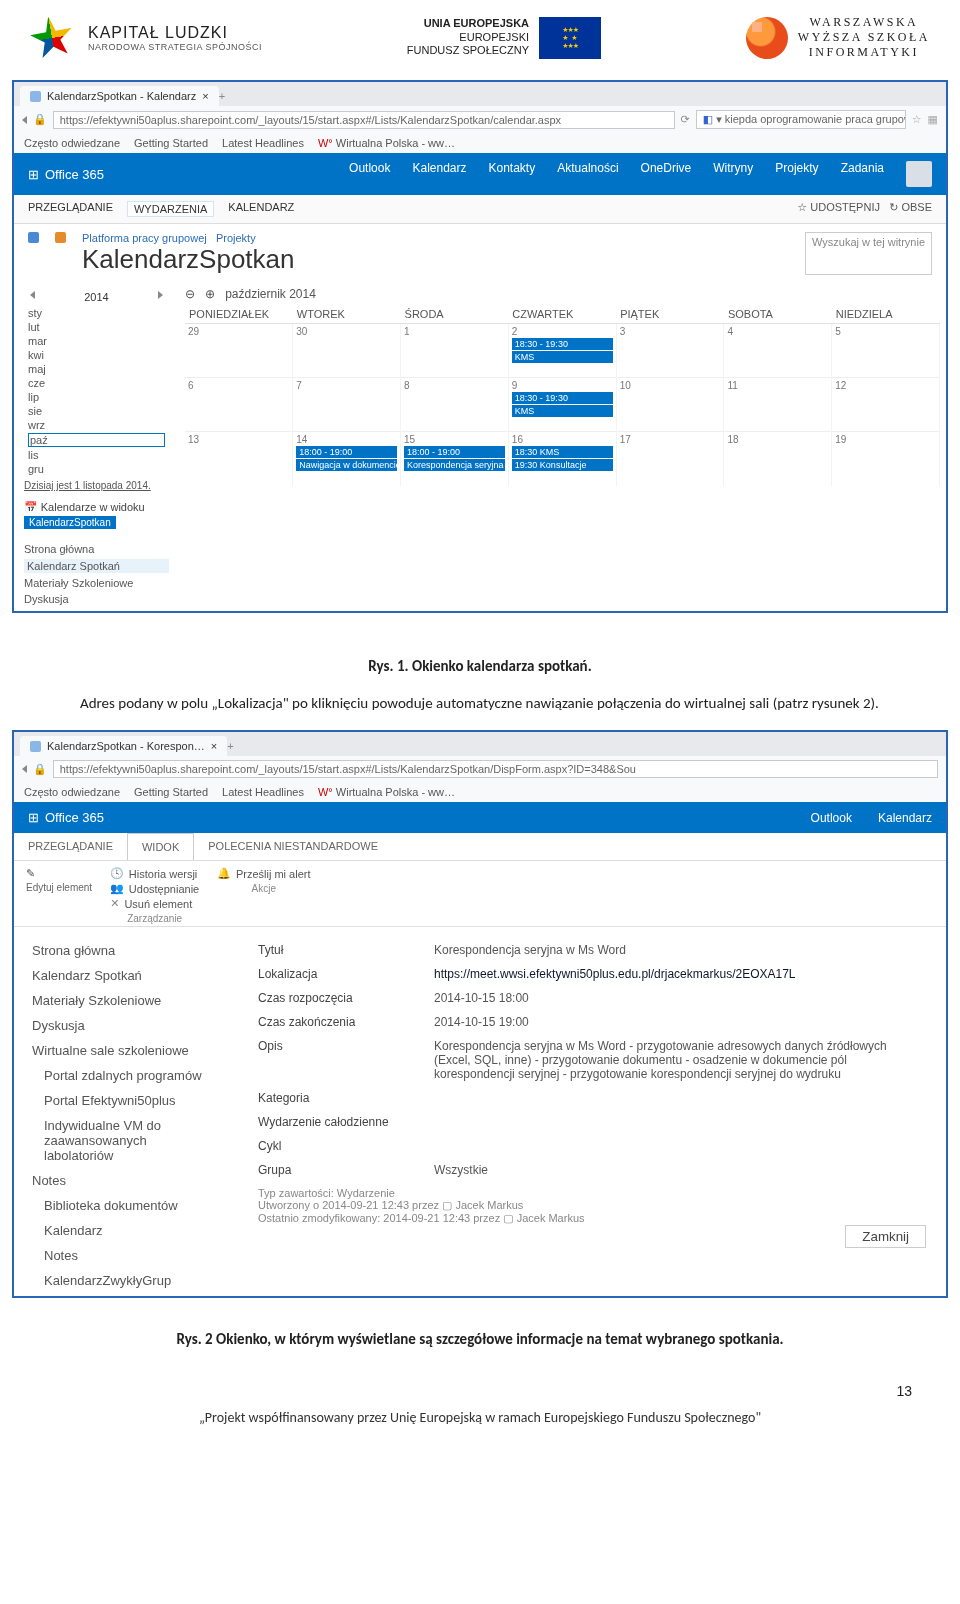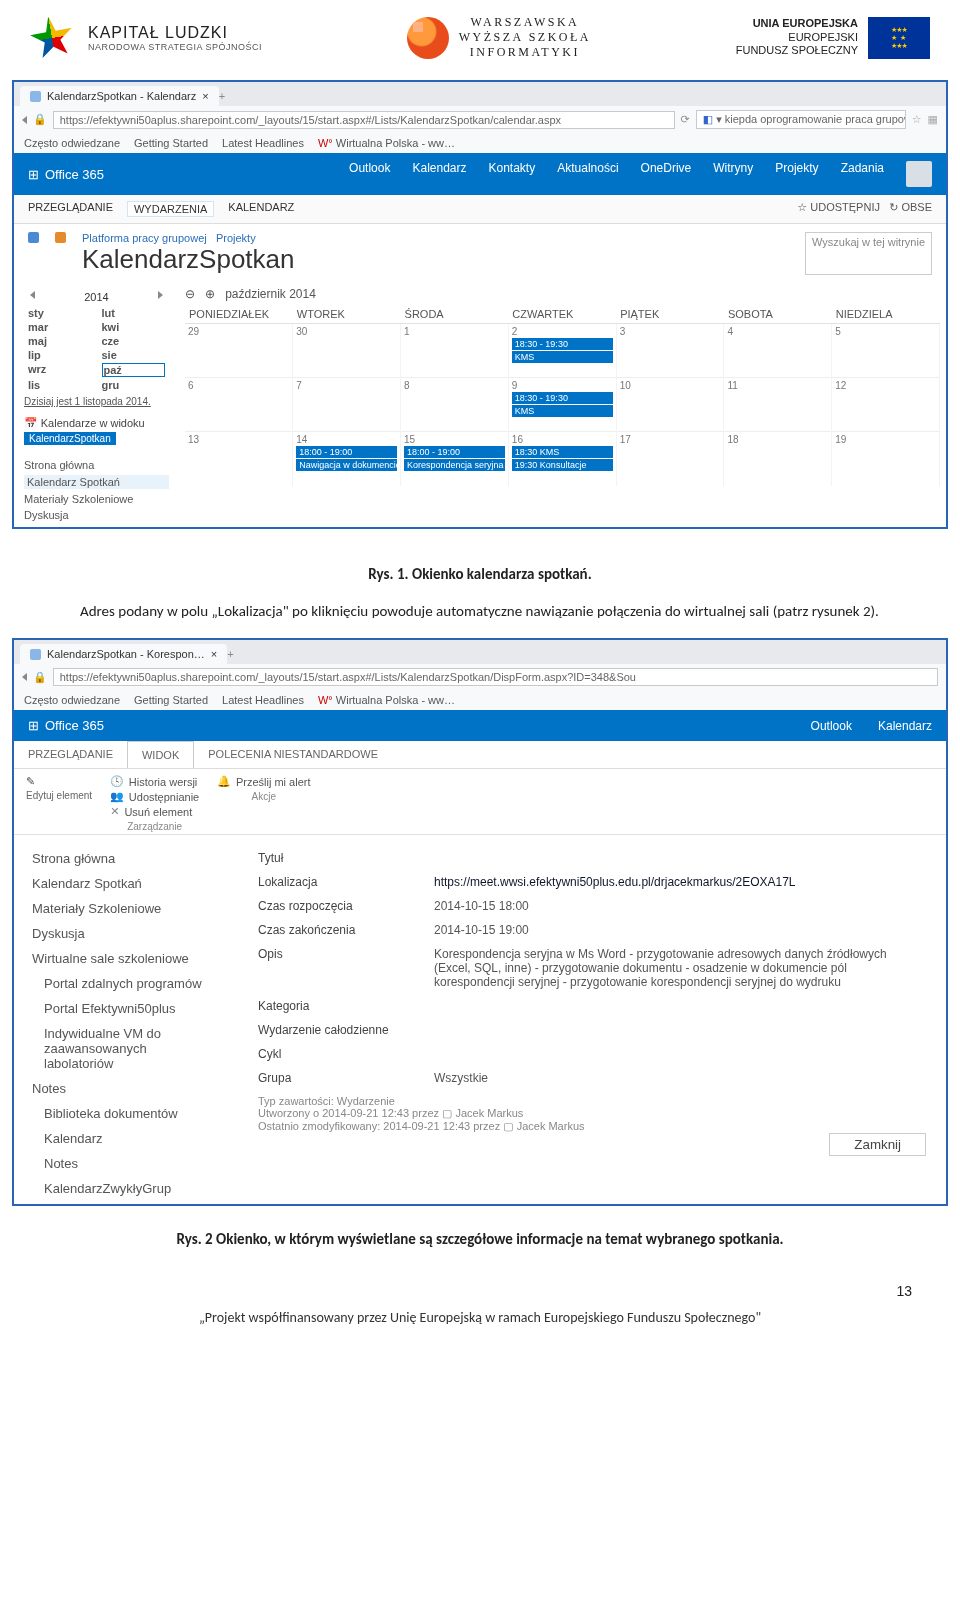--- a/index.html
+++ b/index.html
@@ -30,91 +30,91 @@
   .ribbon-pill { display:flex; gap:14px; padding:6px 14px; background:#fafafa; border-bottom:1px solid #ddd; font-size:11px;}
   .ribbon-pill .active{ border:1px solid #cfe6f6; background:#fff; padding:1px 6px;}
   .share { margin-left:auto; color:#555;}
   .site-header { display:flex; gap:16px; padding:8px 14px;}
   .site-header .crumb{ color:#2a6ebb;}
   .site-header h1{ font-size:26px; font-weight:300; color:#333;}
   .site-header .search{ margin-left:auto; border:1px solid #ccc; padding:3px 6px; font-size:11px; color:#888;}
   .main-split { display:flex; }
   .sidebar { width:165px; padding:6px 10px; font-size:11px;}
   .mini-cal .yr{ display:flex; justify-content:space-between; font-size:11px; padding:2px 6px;}
-  .mini-months { display:grid; grid-template-columns: repeat(2, 1fr); gap:2px 10px; padding:2px 4px;font-weight:bold;}
+  .mini-months { display:grid; grid-template-columns: repeat(1, 1fr); gap:2px 10px; padding:2px 4px;}
   .mini-months span{ color:#555;}
   .mini-months .today{ border:1px solid #0173c7; padding:0 1px;}
   .today-line{ font-size:10px; color:#555; text-decoration:underline; margin-top:3px;}
   .side-block{ margin-top:10px;}
   .side-block .ttl{ color:#444;}
   .side-pill{ background:#0173c7; color:#fff; display:inline-block; padding:1px 5px; font-size:10px; margin-top:2px;}
   .side-nav{ margin-top:14px; display:flex; flex-direction:column; gap:4px;}
   .side-nav a{ color:#555;}
   .side-nav .sel{ background:#e8f2fb; padding:1px 3px;}
   .cal-area{ flex:1; padding:4px 6px 2px;}
   .cal-top{ display:flex; align-items:center; gap:10px; color:#555; font-size:12px; margin-bottom:4px;}
   table.cal{ width:100%; border-collapse:collapse; table-layout:fixed;}
   table.cal th{ text-align:left; font-weight:normal; font-size:11px; color:#555; border-bottom:1px solid #e2e2e2; padding:3px 4px;}
   table.cal td{ vertical-align:top; border-top:1px solid #eee; border-right:1px solid #f3f3f3; height:54px; padding:2px 3px; font-size:10px; color:#777;}
   .evt{ background:#0173c7; color:#fff; padding:1px 3px; font-size:9px; margin-top:1px; white-space:nowrap; overflow:hidden;}
   
   .bodytxt{ padding:22px 80px 16px; font-family:"Calibri",Arial,sans-serif; font-size:15px; line-height:1.5; }
-  .bodytxt .cap{ font-weight:bold; text-align:center; margin-bottom:14px; margin-top:12px;}
+  .bodytxt .cap{ font-weight:bold; text-align:center; margin-bottom:14px; margin-top:20px;}
   
   .shot2 .o365nav{ gap:26px; }
   .shot2 .ribbon2{ display:flex; border-bottom:1px solid #dcdcdc;}
   .ribbon2 .tab{ padding:7px 14px; color:#666; }
   .ribbon2 .tab.active{ background:#fff; border:1px solid #ccc; border-bottom:none;}
   .ribbon2-body{ display:flex; gap:18px; padding:6px 12px 2px; border-bottom:1px solid #e0e0e0;}
   .rb-col{ display:flex; flex-direction:column; font-size:11px; color:#555; gap:2px;}
   .rb-col .it{display:flex; align-items:center; gap:5px;}
   .rb-group-lbl{ font-size:10px; color:#888; text-align:center; padding-top:3px;}
   .shot2-main{ display:flex;}
   .left-nav{ width:210px; padding:16px 12px 8px 18px; display:flex; flex-direction:column; gap:10px; font-size:13px; color:#555;}
   .details{ flex:1; padding:16px 20px 8px 6px;margin-left:28px;}
   .dl-row{ display:flex; gap:26px; margin-bottom:10px; font-size:12px;}
   .dl-row .k{ width:150px; color:#444;}
   .dl-row .v{ flex:1; color:#555;}
   .dl-row .v.link{ color:#0f172a;}
   .closed{ margin-top:6px; color:#888; font-size:11px;}
-  .closebtn{ float:right; border:1px solid #ccc; padding:3px 24px; color:#444; background:#fff;}
+  .closebtn{ float:right; border:1px solid #ccc; padding:3px 16px; color:#444; background:#fff;}
   .footer{ text-align:center; font-family:Calibri,Arial; font-size:14px; color:#333; margin-top:8px; padding-bottom:10px;}
   .pagenum{ text-align:right; padding:2px 48px; font-size:14px;}
   .tri-right{display:inline-block;width:0;height:0;border-top:4px solid transparent;border-bottom:4px solid transparent;border-left:5px solid #888;}
   .tri-left{display:inline-block;width:0;height:0;border-top:4px solid transparent;border-bottom:4px solid transparent;border-right:5px solid #888;}
   .sq{display:inline-block;width:11px;height:11px;background:#8bb6e8;border-radius:2px;}
 </style>
 </head>
 <body>
 
 <div class="header-logos">
   <div class="logo-block">
     <div class="kl-logo">
         <div class="kl-star"></div>
       </div>
     <div>
       <div class="kl-text">KAPITAŁ LUDZKI</div>
       <div class="kl-sub">NARODOWA STRATEGIA SPÓJNOŚCI</div>
     </div>
   </div>
   <div class="logo-block">
+    <div class="ue-text">
+      <div class="l1">UNIA EUROPEJSKA</div>
+      <div>EUROPEJSKI</div>
+      <div>FUNDUSZ SPOŁECZNY</div>
+    </div>
+    <div class="ue-flag">★★★<br>★&nbsp;&nbsp;&nbsp;&nbsp;★<br>★★★</div>
+  </div>
+  <div class="logo-block">
     <div class="wwsi-logo"></div>
     <div class="wwsi-text">
       <div>WARSZAWSKA</div>
       <div>WYŻSZA SZKOŁA</div>
       <div>INFORMATYKI</div>
     </div>
-  </div>
-  <div class="logo-block">
-    <div class="ue-text">
-      <div class="l1">UNIA EUROPEJSKA</div>
-      <div>EUROPEJSKI</div>
-      <div>FUNDUSZ SPOŁECZNY</div>
-    </div>
-    <div class="ue-flag">★★★<br>★&nbsp;&nbsp;&nbsp;&nbsp;★<br>★★★</div>
   </div>
 </div>
 
 <div class="shot">
   <div class="tabbar">
     <div class="browser-tab">
       <span class="sq"></span>
       <span>KalendarzSpotkan - Kalendarz</span>
       <span>×</span>
     </div>
@@ -340,20 +340,21 @@
       <span style="padding-left:12px;">Indywidualne VM do zaawansowanych labolatoriów</span>
       <span>Notes</span>
       <span style="padding-left:12px;">Biblioteka dokumentów</span>
       <span style="padding-left:12px;">Kalendarz</span>
       <span style="padding-left:12px;">Notes</span>
       <span style="padding-left:12px;">KalendarzZwykłyGrup</span>
     </div>
     <div class="details">
       <div class="dl-row">
           <div class="k">Tytuł</div>
+          <div class="v">Korespondencja seryjna w Ms Word</div>
         </div>
       <div class="dl-row">
           <div class="k">Lokalizacja</div>
           <div class="v link">https://meet.wwsi.efektywni50plus.edu.pl/drjacekmarkus/2EOXA17L</div>
         </div>
       <div class="dl-row">
           <div class="k">Czas rozpoczęcia</div>
           <div class="v">2014-10-15 18:00</div>
         </div>
       <div class="dl-row">

